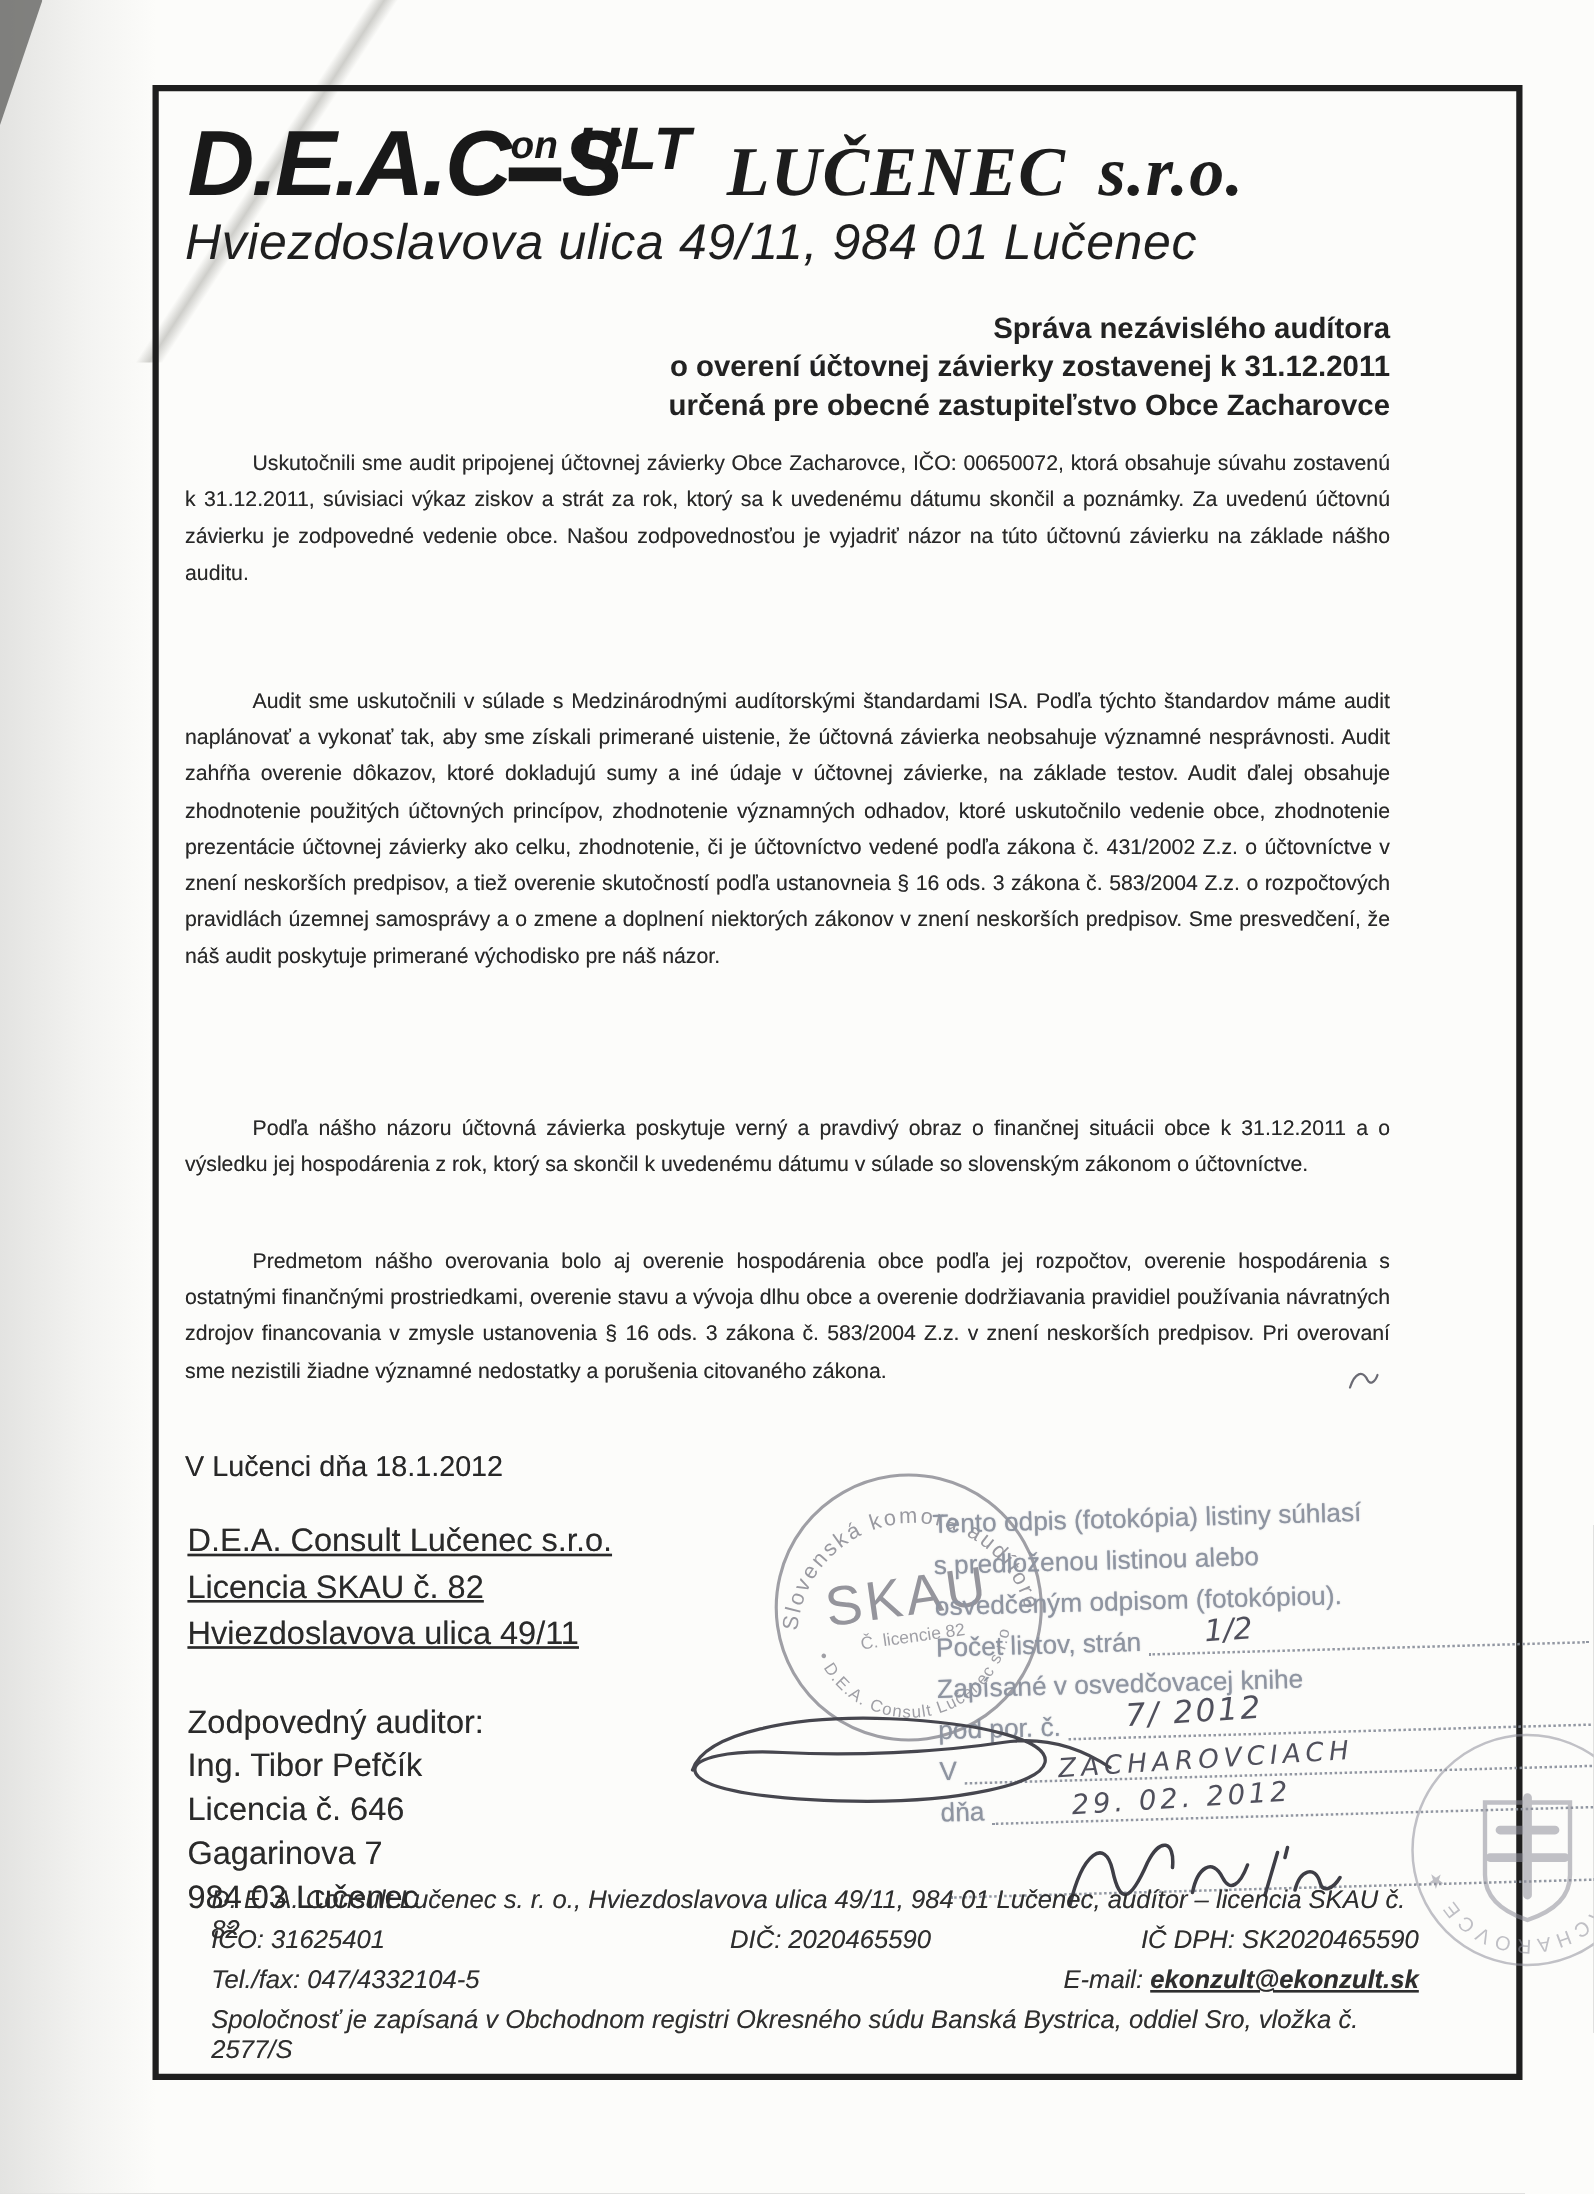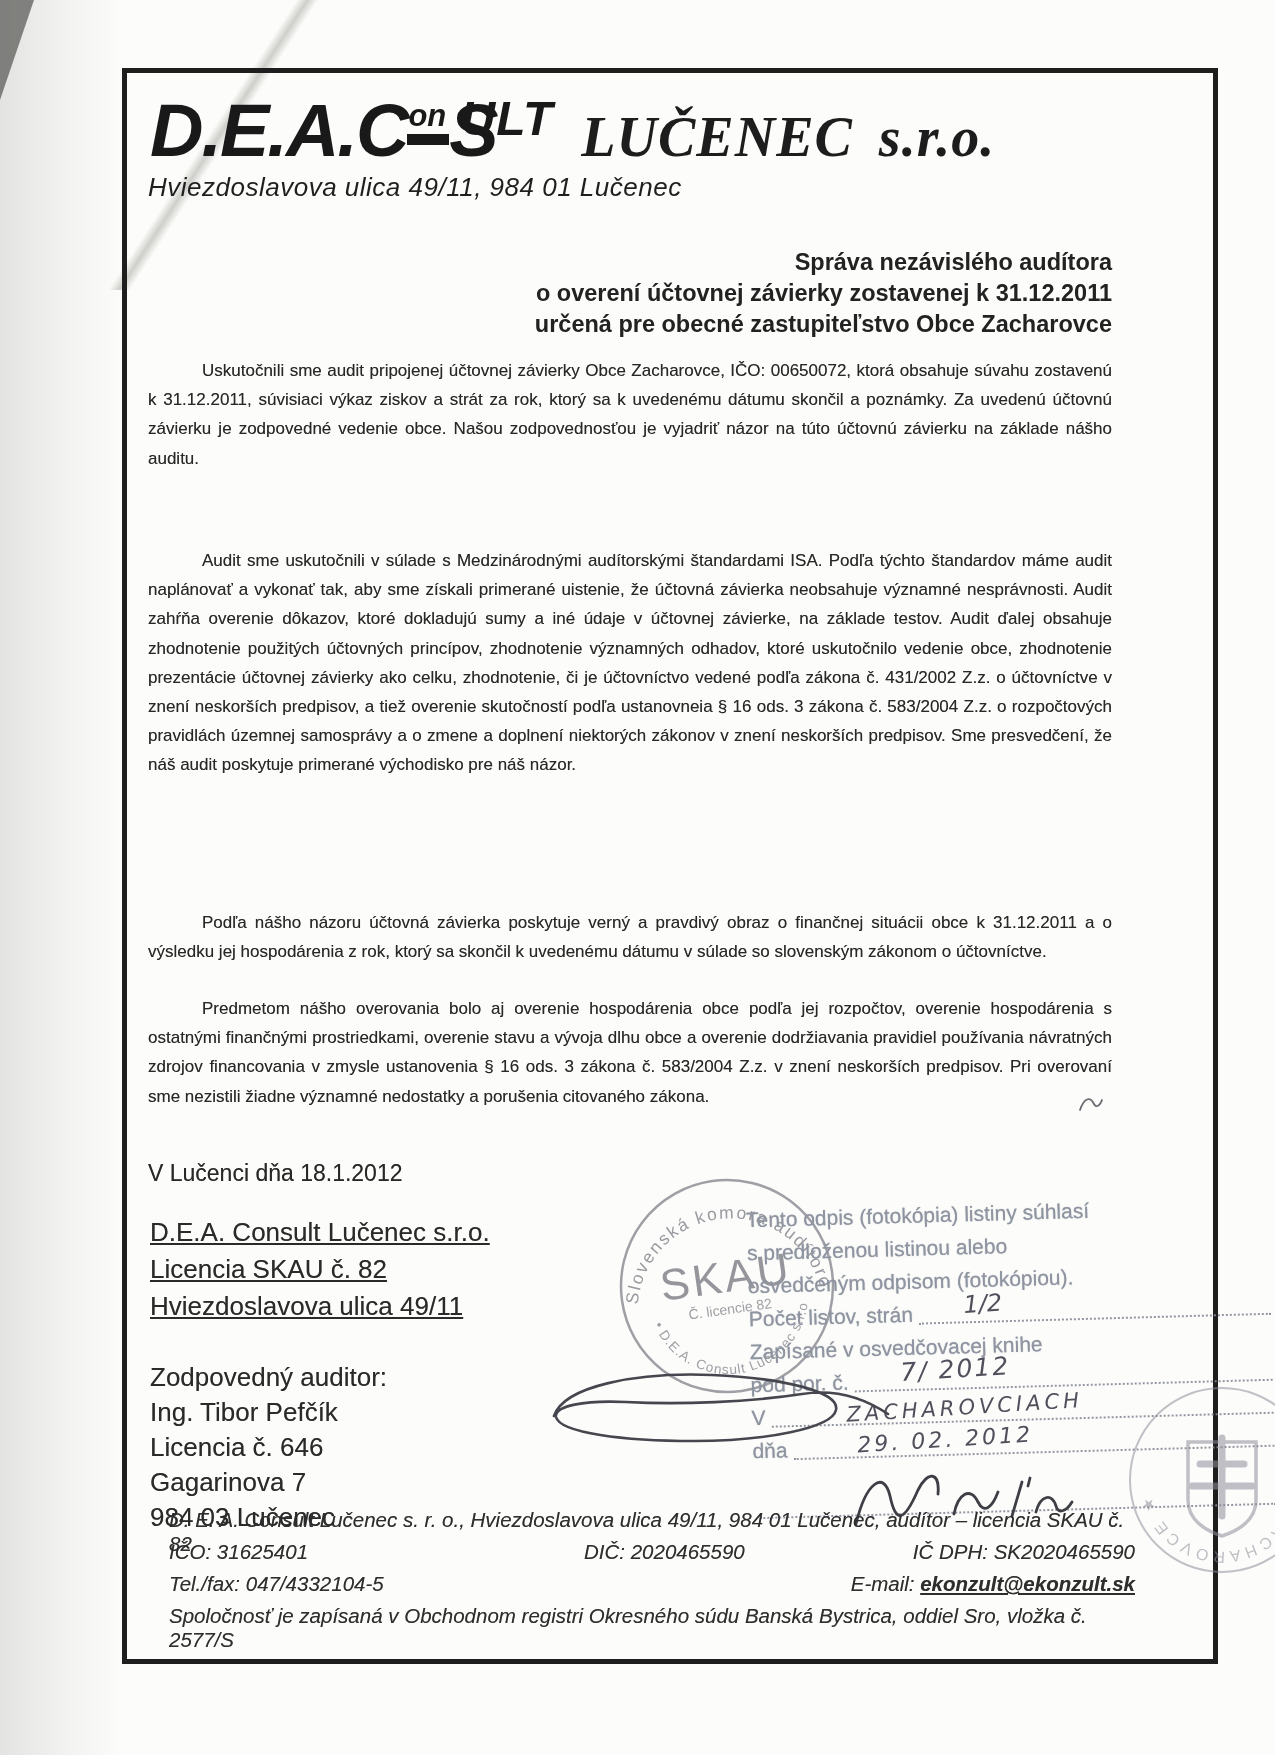--- a/index.html
+++ b/index.html
@@ -25,32 +25,32 @@
   .logo-c{font-size:74px;}
   .logo-on{display:inline-block;position:relative;top:-30px;font-size:31px;font-style:italic;
     font-weight:900;border-bottom:11px solid #191919;padding:0 3px 0 1px;letter-spacing:0;}
   .logo-s{font-size:74px;}
   .logo-ultwrap{display:inline-block;position:relative;top:-21px;margin-left:-6px;vertical-align:baseline;}
   .logo-bar{height:14px;background:#191919;margin-left:-30px;margin-bottom:1px;transform:skewX(-12deg);}
   .logo-ult{font-size:48px;font-weight:900;font-style:italic;letter-spacing:1px;color:#191919;}
   .logo-serif{font-family:"Liberation Serif",serif;font-style:italic;font-weight:700;
     color:#1d1d1d;font-size:56px;margin-left:28px;letter-spacing:1px;}
   .logo-sro{margin-left:26px;}
-  .addr-line{position:absolute;left:148px;top:172px;width:940px;font-size:26px;font-style:italic;
+  .addr-line{position:absolute;left:148px;top:172px;width:940px;font-size:40px;font-style:italic;
     color:#1f1f1f;letter-spacing:.5px;white-space:nowrap;}
   
   .title-block{position:absolute;left:150px;top:247px;width:962px;text-align:right;
     font-weight:700;font-size:23.5px;line-height:31px;color:#222;}
   
   .para{position:absolute;left:148px;width:964px;font-size:17px;line-height:29.2px;
     text-align:justify;text-indent:54px;color:#282828;
     text-shadow:0 0 .5px rgba(20,20,20,.45);}
   .p1{top:356px;}
   .p2{top:546px;}
-  .p3{top:888px;margin-top:20px;}
+  .p3{top:888px;}
   .p4{top:994px;}
   .date-line{position:absolute;left:148px;top:1160px;font-size:23px;color:#282828;
     text-shadow:0 0 .5px rgba(20,20,20,.45);}
   .addr-block{position:absolute;left:150px;font-size:26px;line-height:37px;color:#2a2a2a;
     text-shadow:0 0 .5px rgba(20,20,20,.4);}
   .company-block{top:1214px;text-decoration:underline;}
   .auditor-block{top:1360px;line-height:35px;}
   
   .skau-stamp{position:absolute;left:605px;top:1164px;width:244px;height:244px;
     transform:rotate(-8deg);opacity:.82;}

